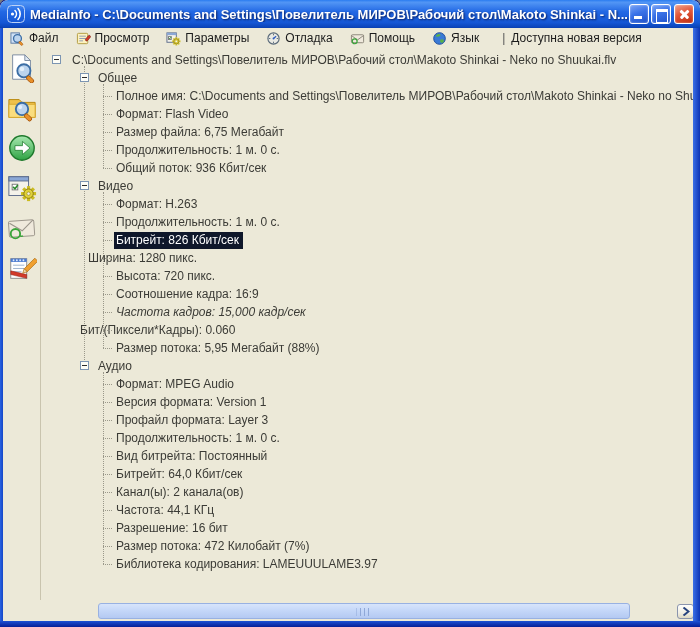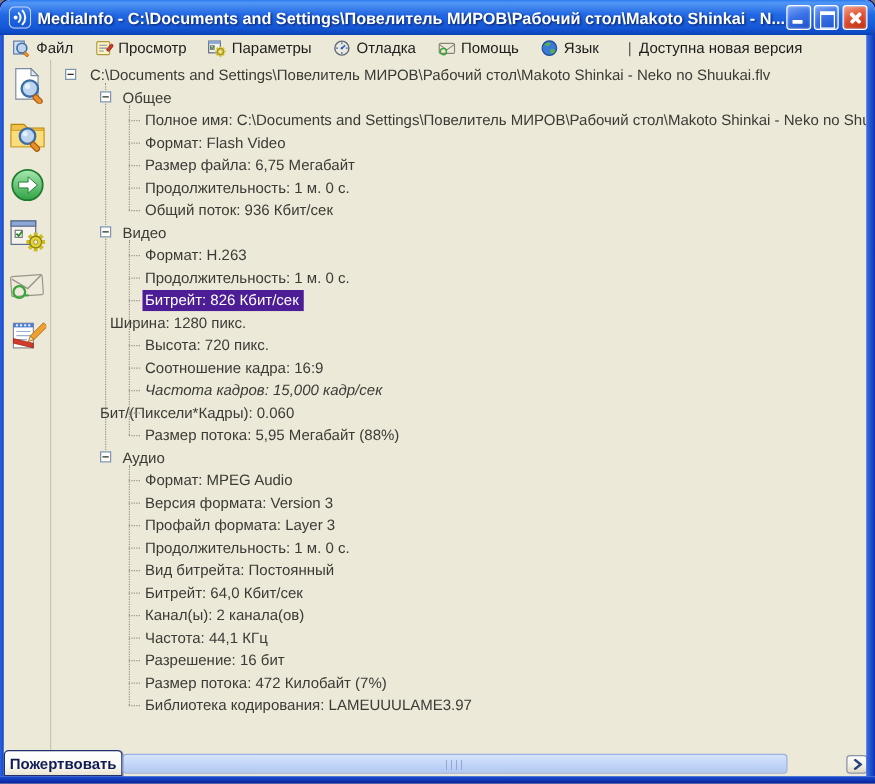--- a/index.html
+++ b/index.html
@@ -77,21 +77,21 @@
     font-size:12px; color:#3b3b36; white-space:nowrap; overflow:hidden;
   }
   .tree-row.lvl0 { padding-left:28px; }
   .tree-row.lvl1 { padding-left:54px; }
   .tree-row.lvl2 { padding-left:72px; }
   .tree-row.lvl2::before {
     content:""; position:absolute; left:61px; top:9px; width:9px;
     border-top:1px dotted #9a988a;
   }
   .tree-row .lbl { padding:0 2px; }
-  .tree-row.selected .lbl { background:#4c1d95; color:#fff; padding:1px 4px 2px 2px; }
+  .tree-row.selected .lbl { background:#0f172a; color:#fff; padding:1px 4px 2px 2px; }
   .expander {
     position:absolute; top:4px; width:9px; height:9px;
     background:#fdfdf6; border:1px solid #7c95b2;
   }
   .lvl0 .expander { left:10px; }
   .lvl1 .expander { left:38px; }
   .expander::after { content:""; position:absolute; left:1px; top:3px; width:5px; height:1px; background:#2a2a2a; }
   .conn { position:absolute; width:1px; border-left:1px dotted #9a988a; }
 
   
@@ -356,21 +356,21 @@
       <div class="tree-row lvl1" style="top: 309px;">
         <span class="expander"></span>
         <span class="lbl">Аудио</span>
       </div>
       <div class="tree-row lvl2" style="top: 327px;">
         
         <span class="lbl">Формат: MPEG Audio</span>
       </div>
       <div class="tree-row lvl2" style="top: 345px;">
         
-        <span class="lbl">Версия формата: Version 3</span>
+        <span class="lbl">Версия формата: Version 1</span>
       </div>
       <div class="tree-row lvl2" style="top: 363px;">
         
         <span class="lbl">Профайл формата: Layer 3</span>
       </div>
       <div class="tree-row lvl2" style="top: 381px;">
         
         <span class="lbl">Продолжительность: 1 м. 0 с.</span>
       </div>
       <div class="tree-row lvl2" style="top: 399px;">
@@ -397,23 +397,20 @@
         
         <span class="lbl">Размер потока: 472 Килобайт (7%)</span>
       </div>
       <div class="tree-row lvl2" style="top: 507px;">
         
         <span class="lbl">Библиотека кодирования: LAMEUUULAME3.97</span>
       </div>
     </div>
 
   <div class="bottombar">
-    <div class="donate-tab">
-      <span>Пожертвовать</span>
-    </div>
     <div class="hscroll">
       <div class="grip"></div>
     </div>
     <div class="scroll-arrow">
       <svg viewBox="0 0 8 9">
         <path d="M1.5 0.5 L6.5 4.5 L1.5 8.5" fill="none" stroke="#27437e" stroke-width="2"></path>
       </svg>
     </div>
   </div>
 

